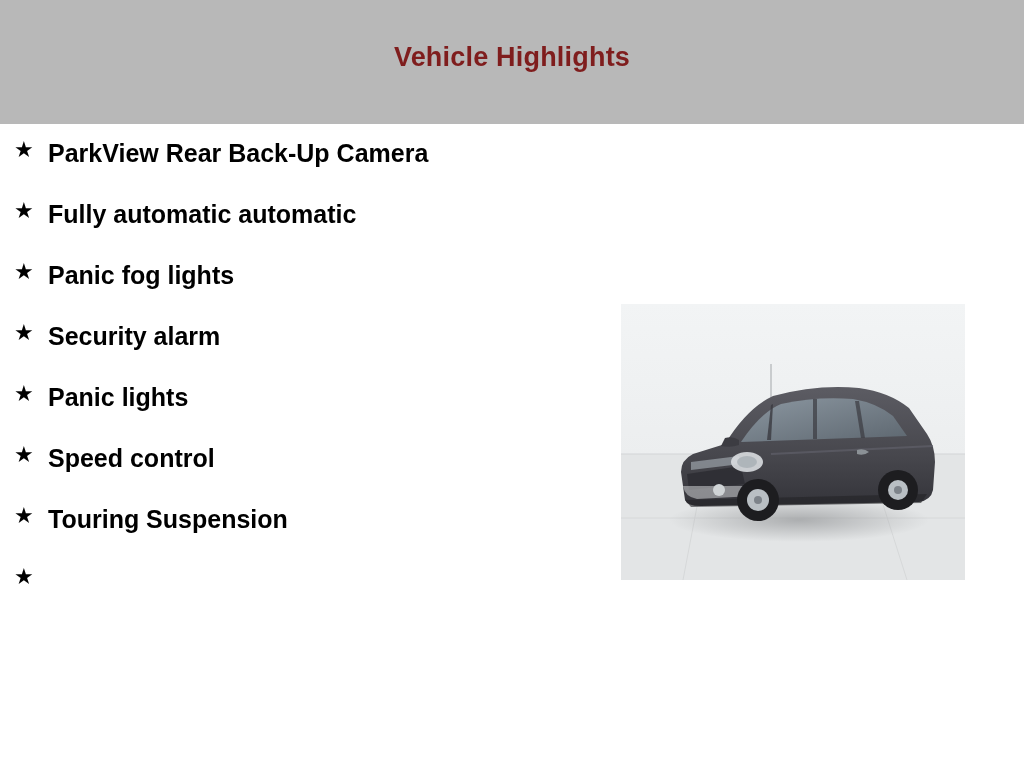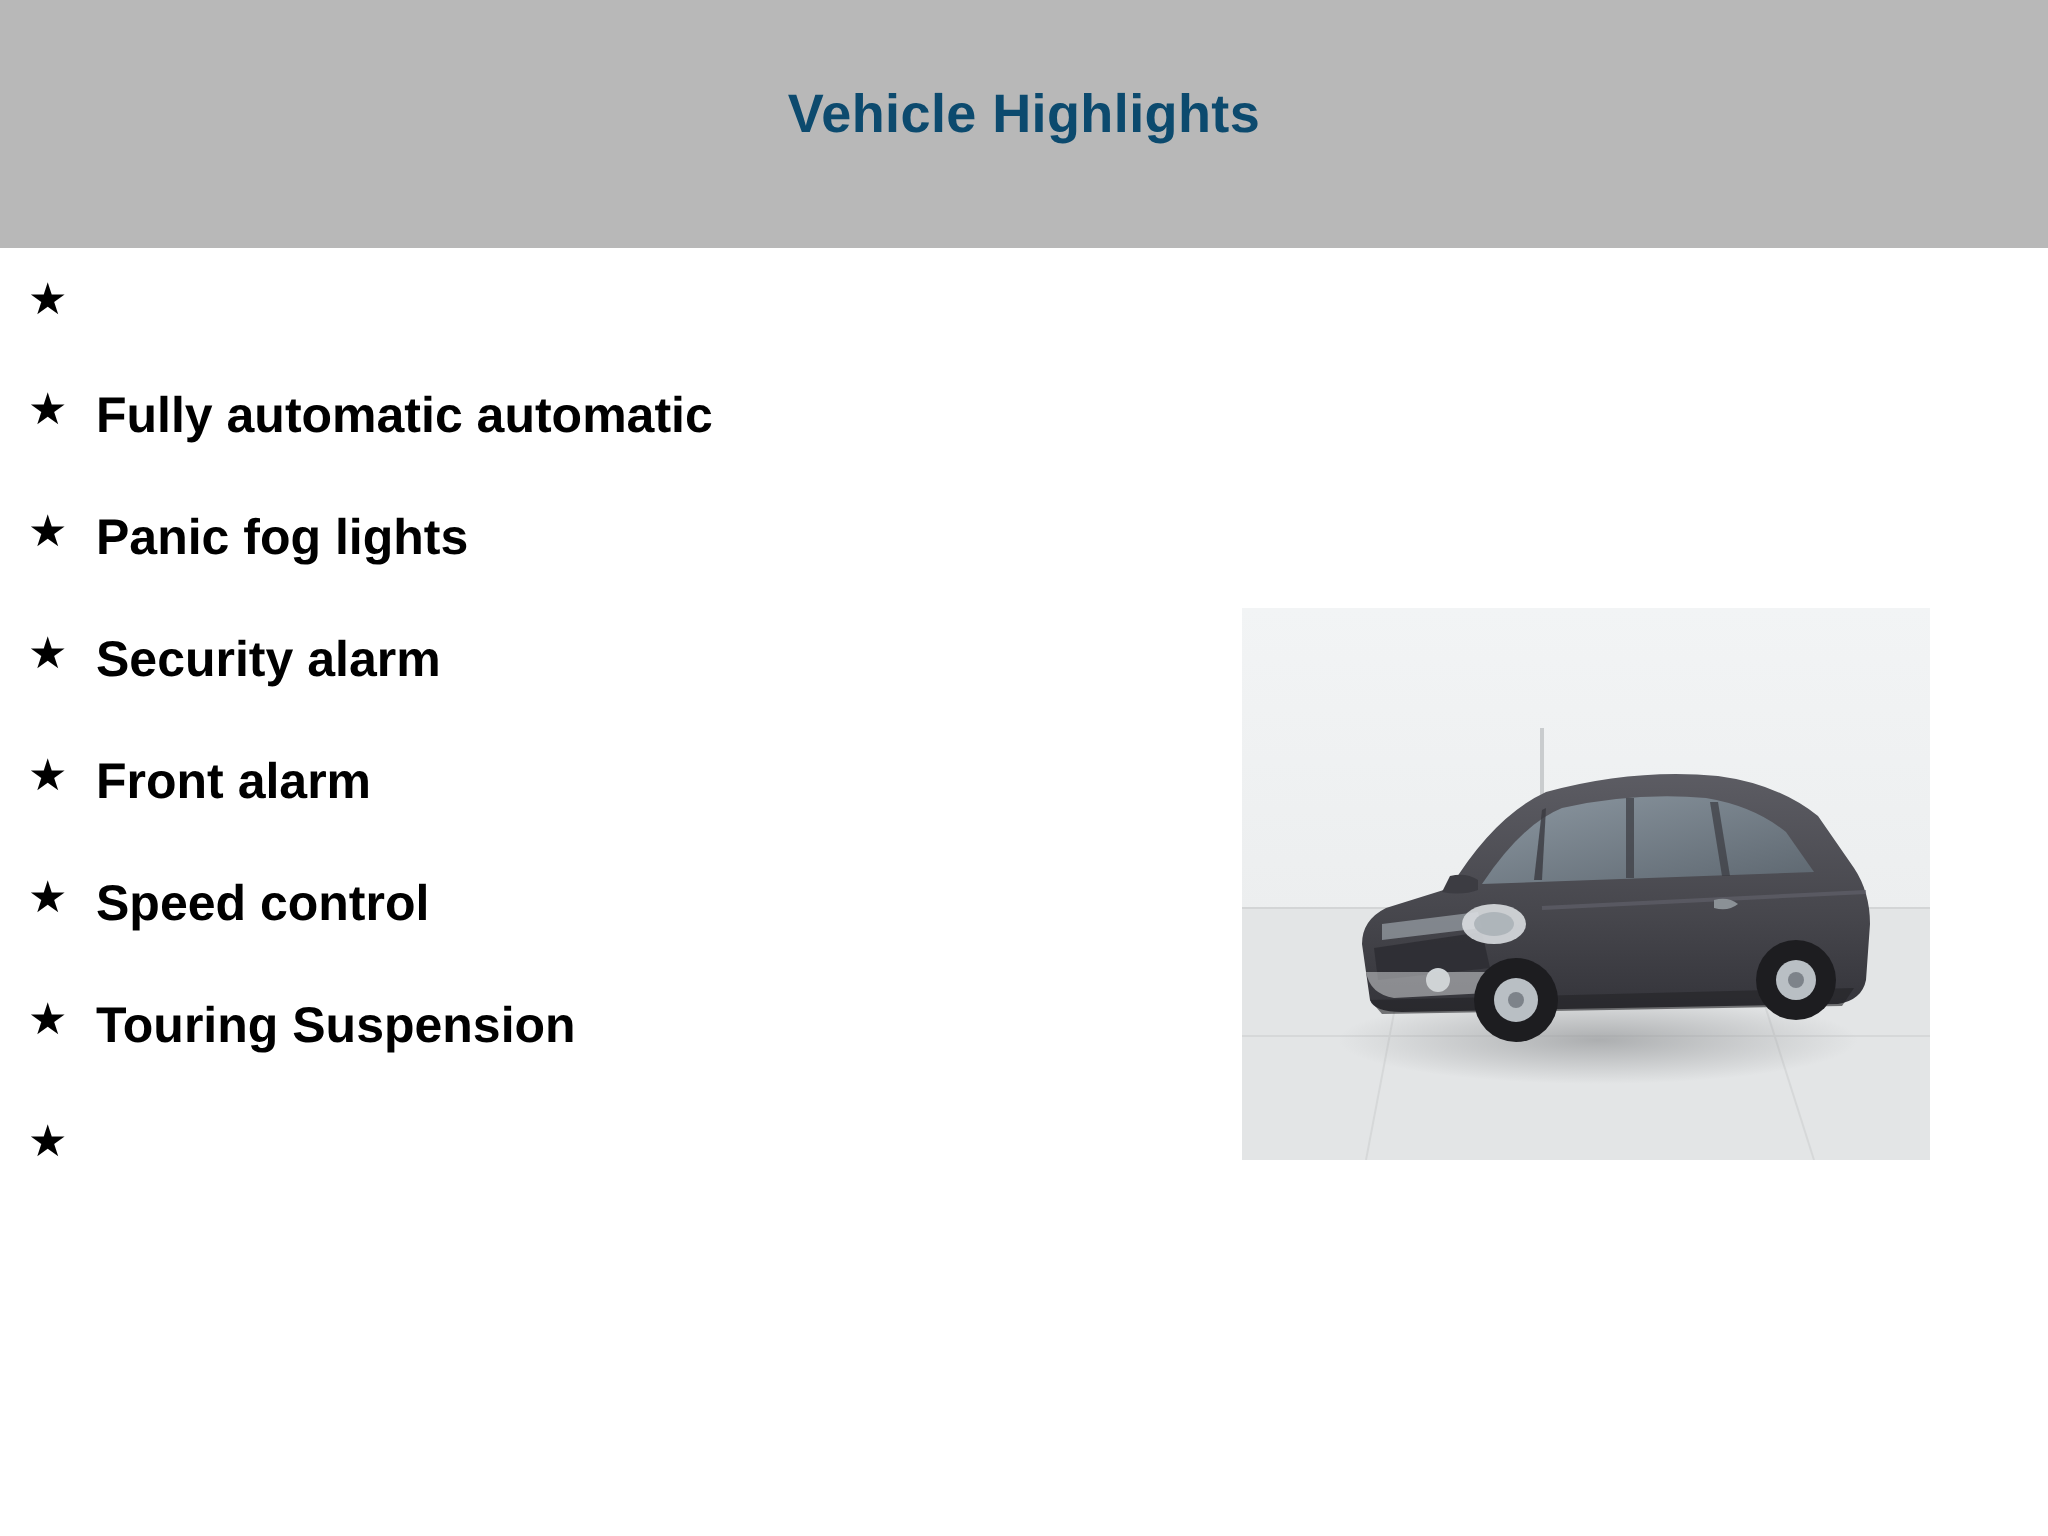--- a/index.html
+++ b/index.html
@@ -27,21 +27,21 @@
     width: 1024px;
     height: 124px;
     background: #b8b8b8;
     display: flex;
     align-items: center;
     justify-content: center;
   }
   .header-title {
     font-size: 27px;
     font-weight: bold;
-    color: #0c4a6e;
+    color: #7f1d1d;
     letter-spacing: 0.2px;
     text-align: center;
     margin-top: -10px;
   }
   .highlight-list {
     position: absolute;
     left: 0;
     top: 135px;
     width: 600px;
     list-style: none;
@@ -89,36 +89,37 @@
 
 <div class="page">
 
   <div class="header-band">
     <div class="header-title">Vehicle Highlights</div>
   </div>
 
   <ul class="highlight-list">
     <li class="highlight-item">
       <span class="bullet-star">★</span>
+      <span class="item-text">ParkView Rear Back-Up Camera</span>
     </li>
     <li class="highlight-item">
       <span class="bullet-star">★</span>
       <span class="item-text">Fully automatic automatic</span>
     </li>
     <li class="highlight-item">
       <span class="bullet-star">★</span>
       <span class="item-text">Panic fog lights</span>
     </li>
     <li class="highlight-item">
       <span class="bullet-star">★</span>
       <span class="item-text">Security alarm</span>
     </li>
     <li class="highlight-item">
       <span class="bullet-star">★</span>
-      <span class="item-text">Front alarm</span>
+      <span class="item-text">Panic lights</span>
     </li>
     <li class="highlight-item">
       <span class="bullet-star">★</span>
       <span class="item-text">Speed control</span>
     </li>
     <li class="highlight-item">
       <span class="bullet-star">★</span>
       <span class="item-text">Touring Suspension</span>
     </li>
     <li class="highlight-item">

